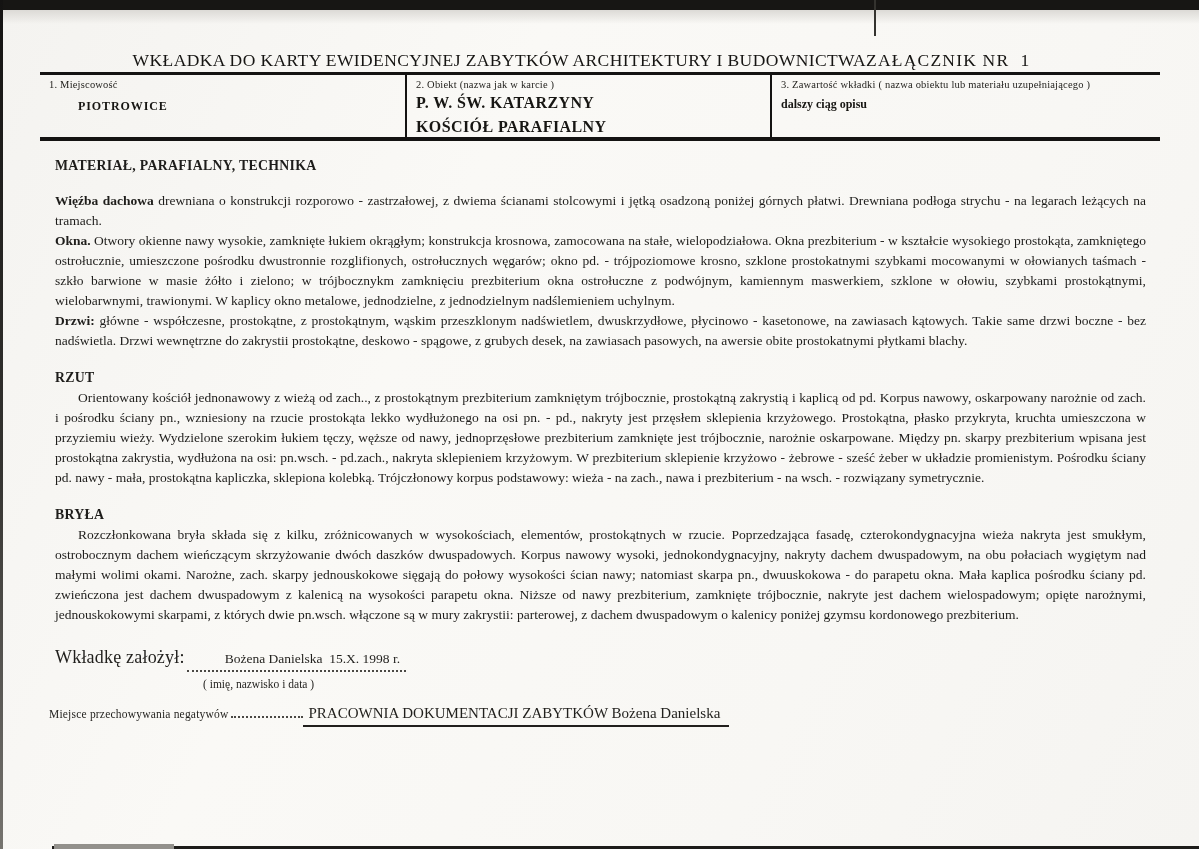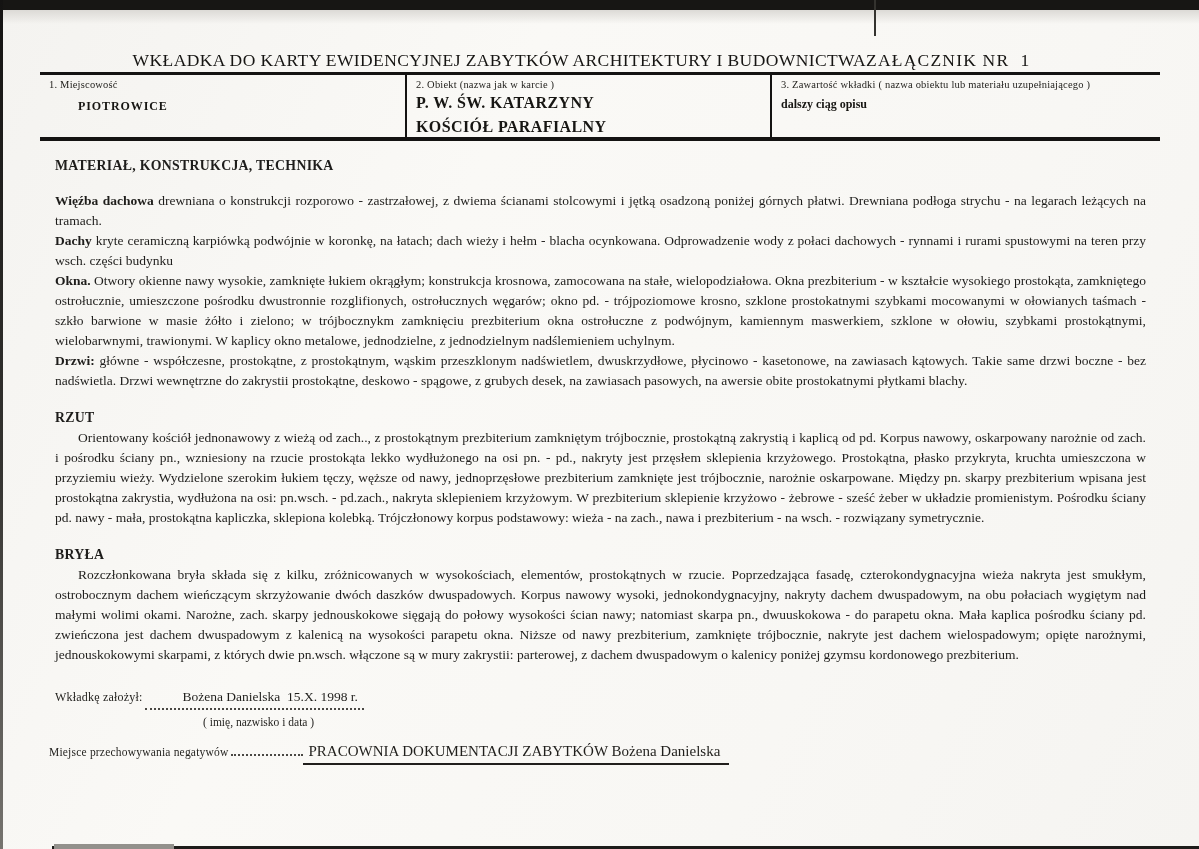--- a/index.html
+++ b/index.html
@@ -57,21 +57,21 @@
   .sec-heading { font-weight: bold; font-size: 13.8px; letter-spacing: 0.3px; }
   .sh-material { margin-bottom: 15px; }
   .sh-rzut     { margin-top: 17px; }
   .sh-bryla    { margin-top: 17px; }
   .para { text-align: justify; }
   .para .lead { font-weight: bold; }
   .para.indent { text-indent: 23px; }
 
   
   .doc-footer { margin-top: 22px; font-size: 12px; color: #201f1c; }
-  .f-label1 { font-size: 12px; letter-spacing: 0.2px; }
+  .f-label1 { font-size: 18px; letter-spacing: 0.2px; }
   .f-value1 {
     display: inline-block; margin-left: 2px; font-size: 13.5px; white-space: pre;
     padding: 0 6px 1px 38px; border-bottom: 2px dotted #4a4844;
   }
   .f-hint { font-size: 11.5px; margin: 2px 0 0 148px; }
   .f-line2 { margin-top: 9px; margin-left: -6px; }
   .f-label2 { font-size: 11.5px; letter-spacing: 0.2px; }
   .f-dots { display: inline-block; width: 72px; height: 13px; margin-left: 3px;
             border-bottom: 2px dotted #4a4844; }
   .f-value2 {
@@ -107,25 +107,24 @@
       <div class="val-2">KOŚCIÓŁ PARAFIALNY</div>
     </div>
     <div class="cell c3">
       <div class="cell-label">3. Zawartość wkładki ( nazwa obiektu lub materiału uzupełniającego )</div>
       <div class="val-3">dalszy ciąg opisu</div>
     </div>
   </div>
 
   <div class="body-text">
 
-    <div class="sec-heading sh-material">MATERIAŁ, KONSTRUKCJA, TECHNIKA</div>
+    <div class="sec-heading sh-material">MATERIAŁ, PARAFIALNY, TECHNIKA</div>
 
     <p class="para"><b class="lead">Więźba dachowa</b><span> drewniana o konstrukcji rozporowo - zastrzałowej, z dwiema ścianami stolcowymi i jętką osadzoną poniżej górnych płatwi. Drewniana podłoga strychu - na legarach leżących na tramach.</span></p>
 
-    <p class="para"><b class="lead">Dachy</b><span> kryte ceramiczną karpiówką podwójnie w koronkę, na łatach; dach wieży i hełm - blacha ocynkowana. Odprowadzenie wody z połaci dachowych - rynnami i rurami spustowymi na teren przy wsch. części budynku</span></p>
 
     <p class="para"><b class="lead">Okna.</b><span> Otwory okienne nawy wysokie, zamknięte łukiem okrągłym; konstrukcja krosnowa, zamocowana na stałe, wielopodziałowa. Okna prezbiterium - w kształcie wysokiego prostokąta, zamkniętego ostrołucznie, umieszczone pośrodku dwustronnie rozglifionych, ostrołucznych węgarów; okno pd. - trójpoziomowe krosno, szklone prostokatnymi szybkami mocowanymi w ołowianych taśmach - szkło barwione w masie żółto i zielono; w trójbocznykm zamknięciu prezbiterium okna ostrołuczne z podwójnym, kamiennym maswerkiem, szklone w ołowiu, szybkami prostokątnymi, wielobarwnymi, trawionymi. W kaplicy okno metalowe, jednodzielne, z jednodzielnym nadślemieniem uchylnym.</span></p>
 
     <p class="para"><b class="lead">Drzwi:</b><span> główne - współczesne, prostokątne, z prostokątnym, wąskim przeszklonym nadświetlem, dwuskrzydłowe, płycinowo - kasetonowe, na zawiasach kątowych. Takie same drzwi boczne - bez nadświetla. Drzwi wewnętrzne do zakrystii prostokątne, deskowo - spągowe, z grubych desek, na zawiasach pasowych, na awersie obite prostokatnymi płytkami blachy.</span></p>
 
     <div class="sec-heading sh-rzut">RZUT</div>
     <p class="para indent">Orientowany kościół jednonawowy z wieżą od zach.., z prostokątnym prezbiterium zamkniętym trójbocznie, prostokątną zakrystią i kaplicą od pd. Korpus nawowy, oskarpowany narożnie od zach. i pośrodku ściany pn., wzniesiony na rzucie prostokąta lekko wydłużonego na osi pn. - pd., nakryty jest przęsłem sklepienia krzyżowego. Prostokątna, płasko przykryta, kruchta umieszczona w przyziemiu wieży. Wydzielone szerokim łukiem tęczy, węższe od nawy, jednoprzęsłowe prezbiterium zamknięte jest trójbocznie, narożnie oskarpowane. Między pn. skarpy prezbiterium wpisana jest prostokątna zakrystia, wydłużona na osi: pn.wsch. - pd.zach., nakryta sklepieniem krzyżowym. W prezbiterium sklepienie krzyżowo - żebrowe - sześć żeber w układzie promienistym. Pośrodku ściany pd. nawy - mała, prostokątna kapliczka, sklepiona kolebką. Trójczłonowy korpus podstawowy: wieża - na zach., nawa i prezbiterium - na wsch. - rozwiązany symetrycznie.</p>
 
     <div class="sec-heading sh-bryla">BRYŁA</div>
     <p class="para indent">Rozczłonkowana bryła składa się z kilku, zróżnicowanych w wysokościach, elementów, prostokątnych w rzucie. Poprzedzająca fasadę, czterokondygnacyjna wieża nakryta jest smukłym, ostrobocznym dachem wieńczącym skrzyżowanie dwóch daszków dwuspadowych. Korpus nawowy wysoki, jednokondygnacyjny, nakryty dachem dwuspadowym, na obu połaciach wygiętym nad małymi wolimi okami. Narożne, zach. skarpy jednouskokowe sięgają do połowy wysokości ścian nawy; natomiast skarpa pn., dwuuskokowa - do parapetu okna. Mała kaplica pośrodku ściany pd. zwieńczona jest dachem dwuspadowym z kalenicą na wysokości parapetu okna. Niższe od nawy prezbiterium, zamknięte trójbocznie, nakryte jest dachem wielospadowym; opięte narożnymi, jednouskokowymi skarpami, z których dwie pn.wsch. włączone są w mury zakrystii: parterowej, z dachem dwuspadowym o kalenicy poniżej gzymsu kordonowego prezbiterium.</p>

